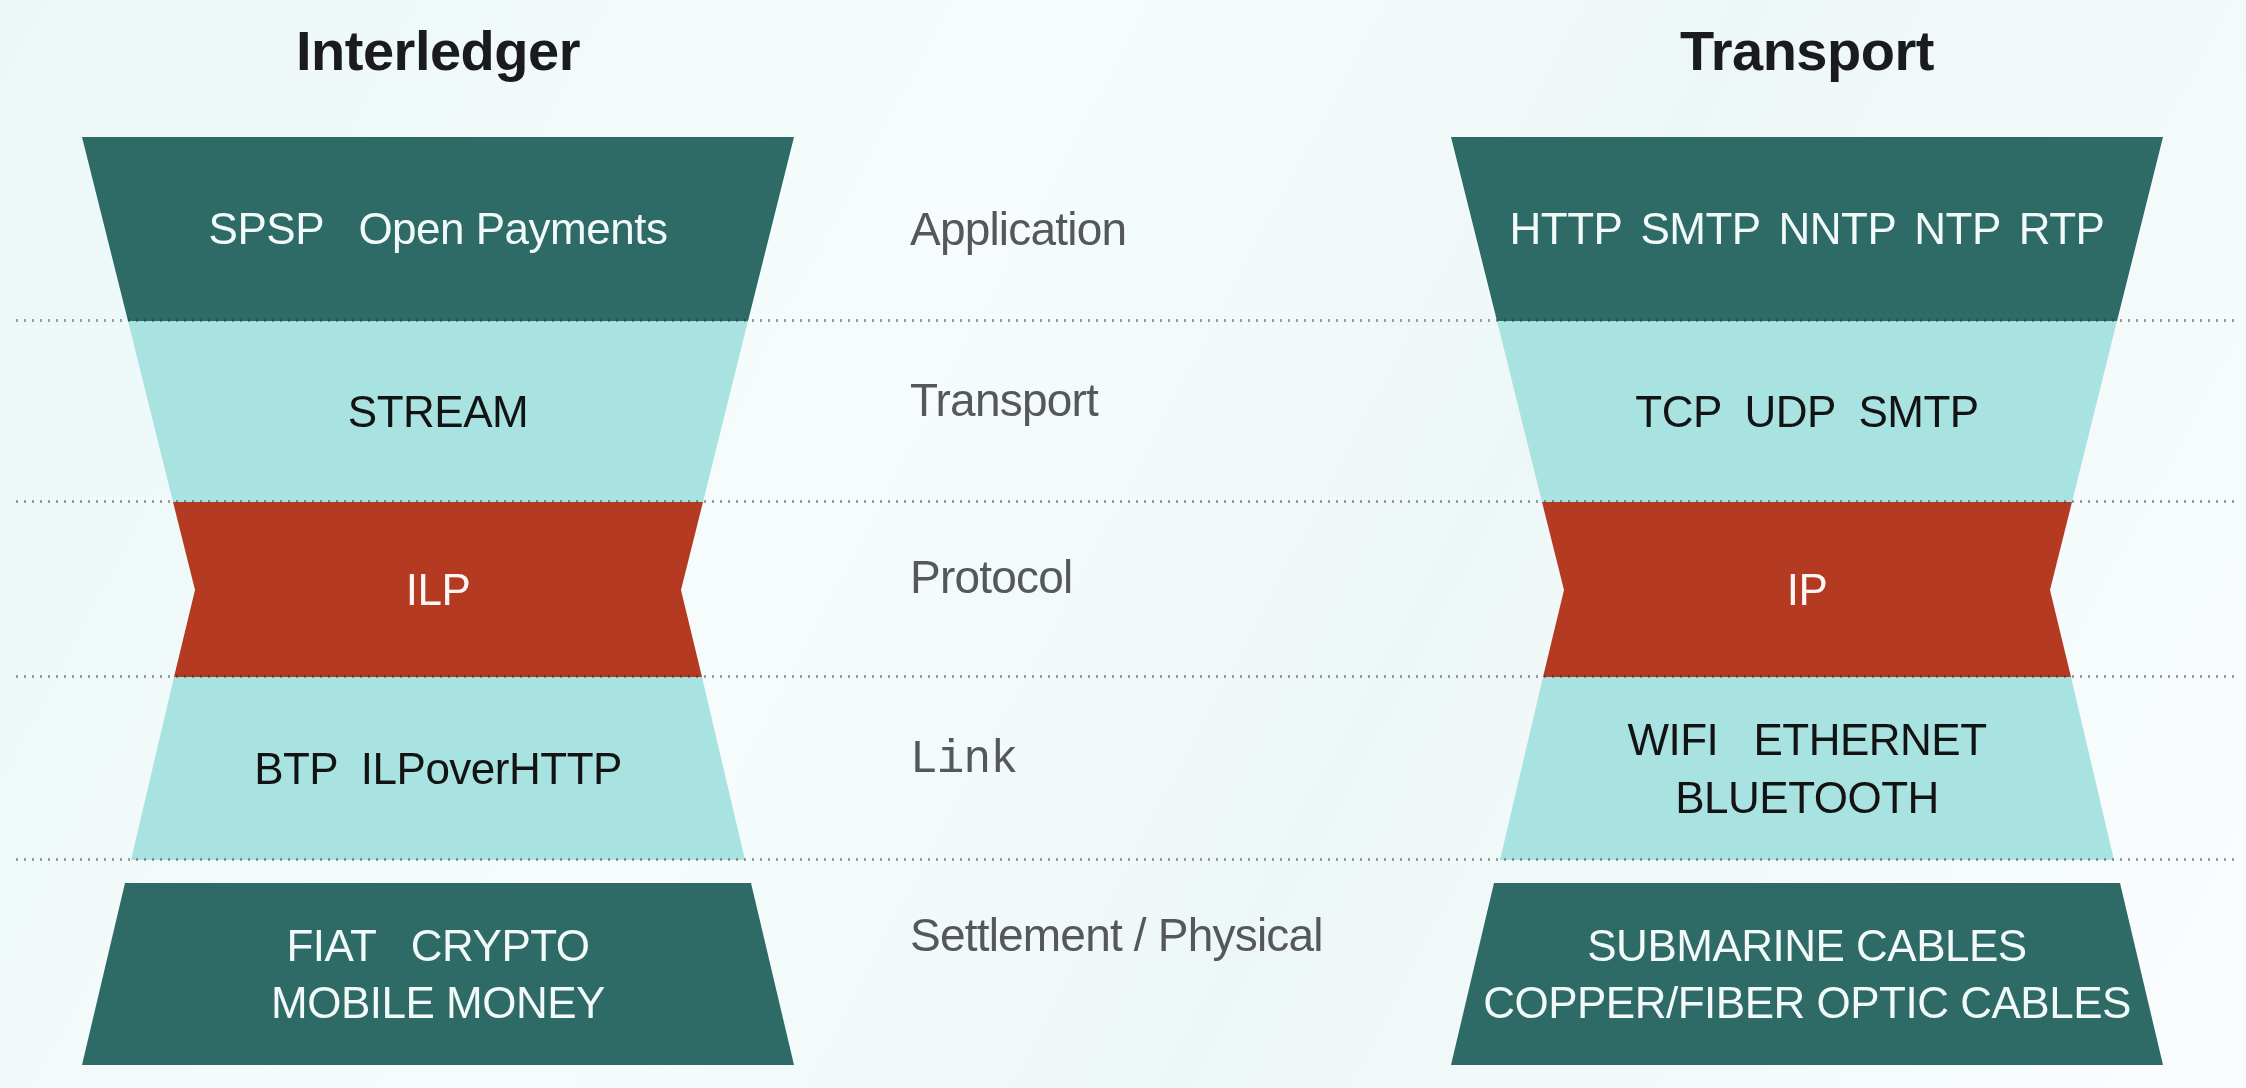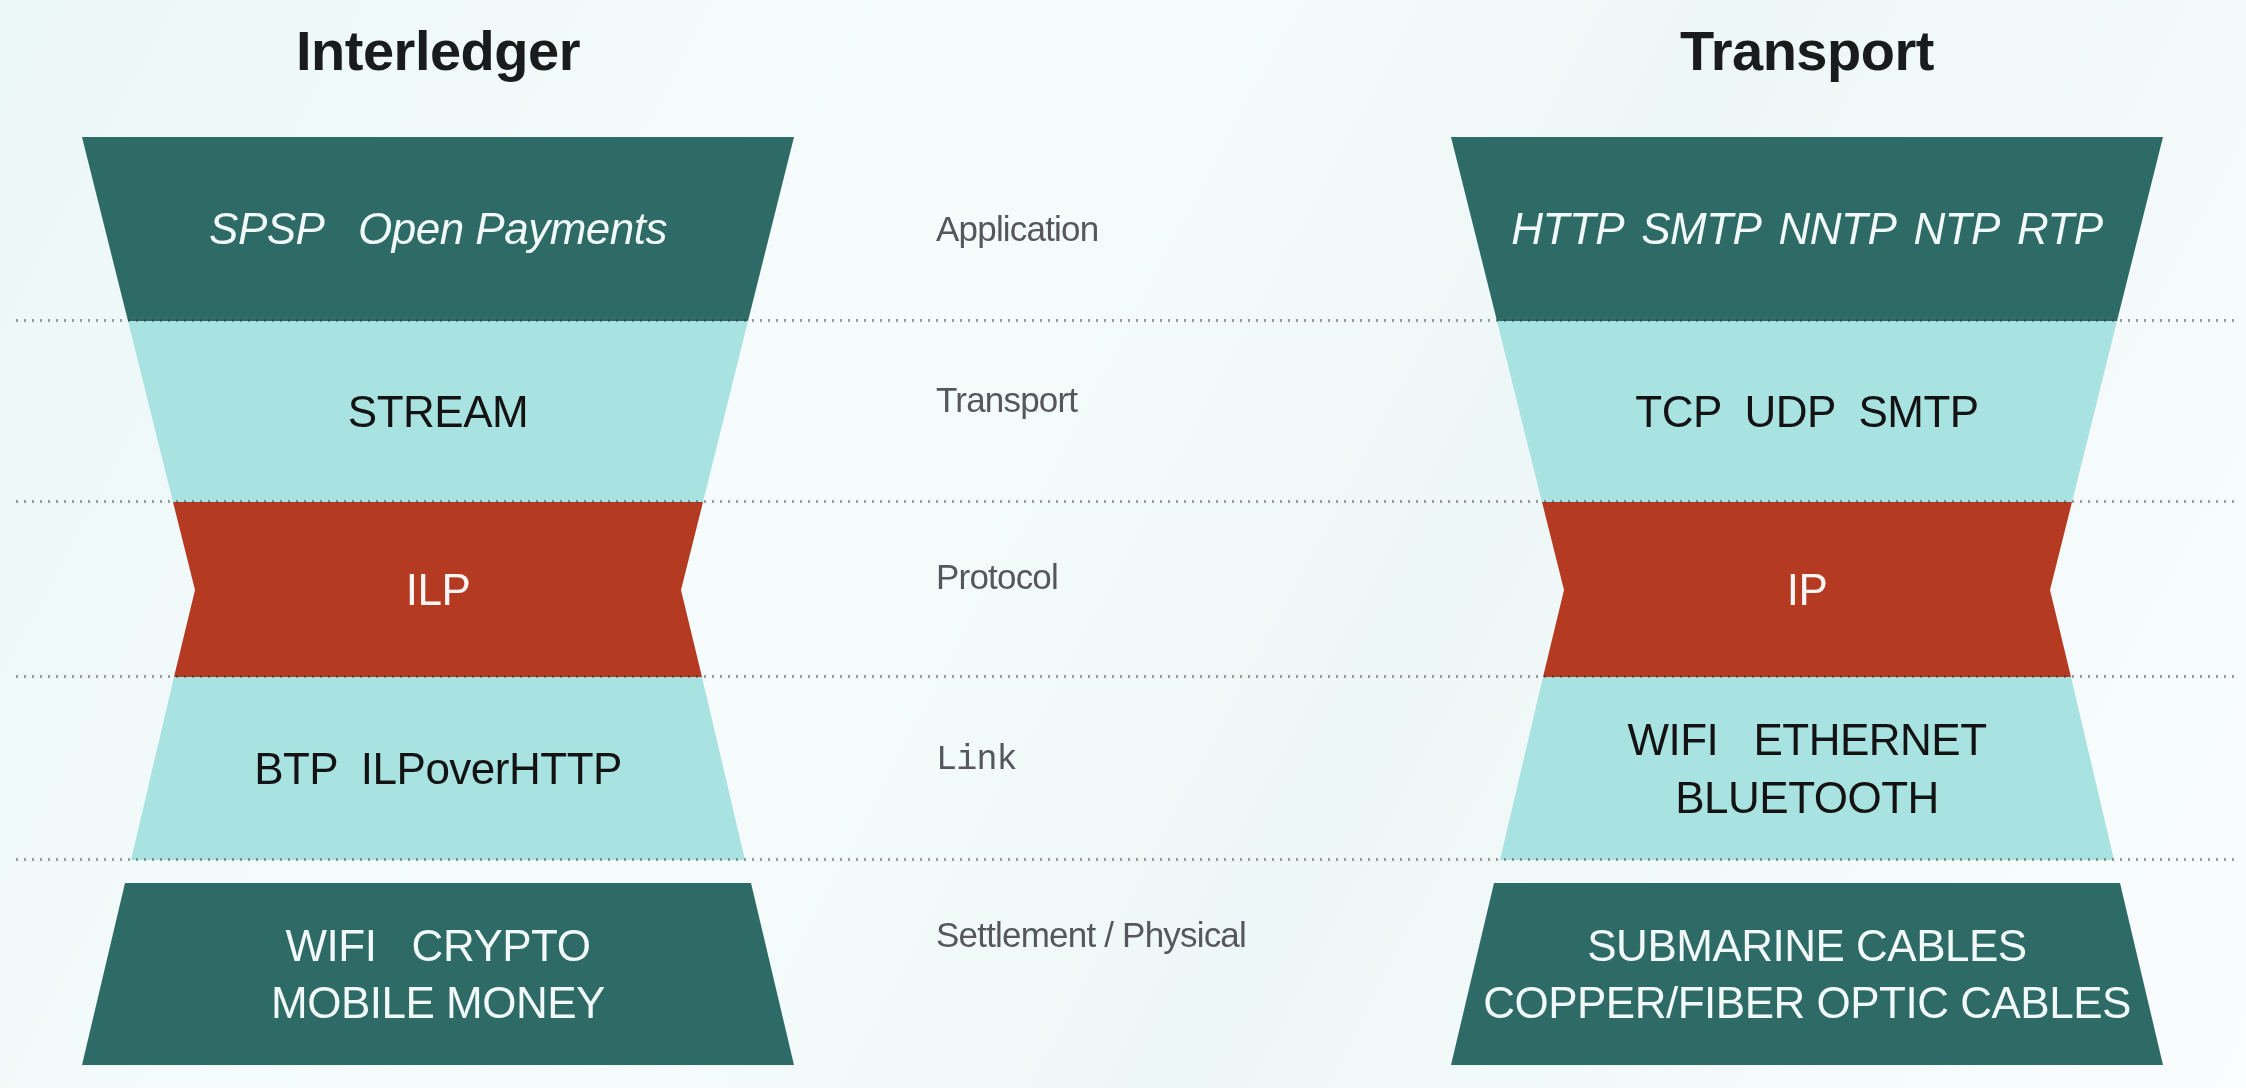--- a/index.html
+++ b/index.html
@@ -22,35 +22,35 @@
   .stack-right{left:1451px;}
 
   .layer{
     position:absolute;left:0;width:712px;
     display:flex;flex-direction:column;align-items:center;justify-content:center;
     font-size:44px;letter-spacing:-0.5px;line-height:1.3;
   }
   .layer .line{white-space:pre;}
 
   .l1{top:0;height:184px;background:var(--teal);color:#f2faf9;
-      clip-path:polygon(0 0,712px 0,666px 184px,46px 184px);font-style:italic;}
+      clip-path:polygon(0 0,712px 0,666px 184px,46px 184px);}
   .l2{top:184px;height:181px;background:var(--cyan);color:#131313;
       clip-path:polygon(46px 0,666px 0,621px 181px,91px 181px);}
   .l3{top:365px;height:175px;background:var(--red);color:#fdf6f4;
       clip-path:polygon(91px 0,621px 0,599px 88px,620px 175px,92px 175px,113px 88px);}
   .l4{top:540px;height:183px;background:var(--cyan);color:#131313;
       clip-path:polygon(92px 0,620px 0,663px 183px,49px 183px);}
   .l5{top:746px;height:182px;background:var(--teal);color:#f2faf9;
       clip-path:polygon(43px 0,669px 0,712px 182px,0 182px);}
 
   .wide-words{word-spacing:7px;}
 
   .mid-label{
-    position:absolute;left:936px;transform:translateY(-50%);
-    font-size:35px;letter-spacing:-0.8px;color:var(--labelgray);text-align:center;
+    position:absolute;left:910px;transform:translateY(-50%);
+    font-size:46px;letter-spacing:-0.8px;color:var(--labelgray);text-align:center;
   }
   .lbl-0{top:229px;} .lbl-1{top:400px;} .lbl-2{top:577px;} .lbl-3{top:760px;font-family:Liberation Mono, monospace;} .lbl-4{top:935px;}
 
   .dotline{
     position:absolute;left:16px;width:2218px;height:3px;
     background:repeating-linear-gradient(to right,rgba(45,45,45,0.45) 0 2.5px,transparent 2.5px 8px);
   }
   .dot-0{top:319px;} .dot-1{top:500px;} .dot-2{top:675px;} .dot-3{top:858px;}
 </style>
 </head>
@@ -72,21 +72,21 @@
     </div>
     <div class="layer l2">
       <span class="line">STREAM</span>
       <span class="line"></span>
     </div>
     <div class="layer l4">
       <span class="line">BTP  ILPoverHTTP</span>
       <span class="line"></span>
     </div>
     <div class="layer l5">
-      <span class="line">WIFI   CRYPTO</span>
+      <span class="line">FIAT   CRYPTO</span>
       <span class="line">MOBILE MONEY</span>
     </div>
   </div>
 
   <div class="stack stack-right">
     <div class="layer l1 wide-words">
       <span class="line">HTTP SMTP NNTP NTP RTP</span>
       <span class="line"></span>
     </div>
     <div class="layer l2">

